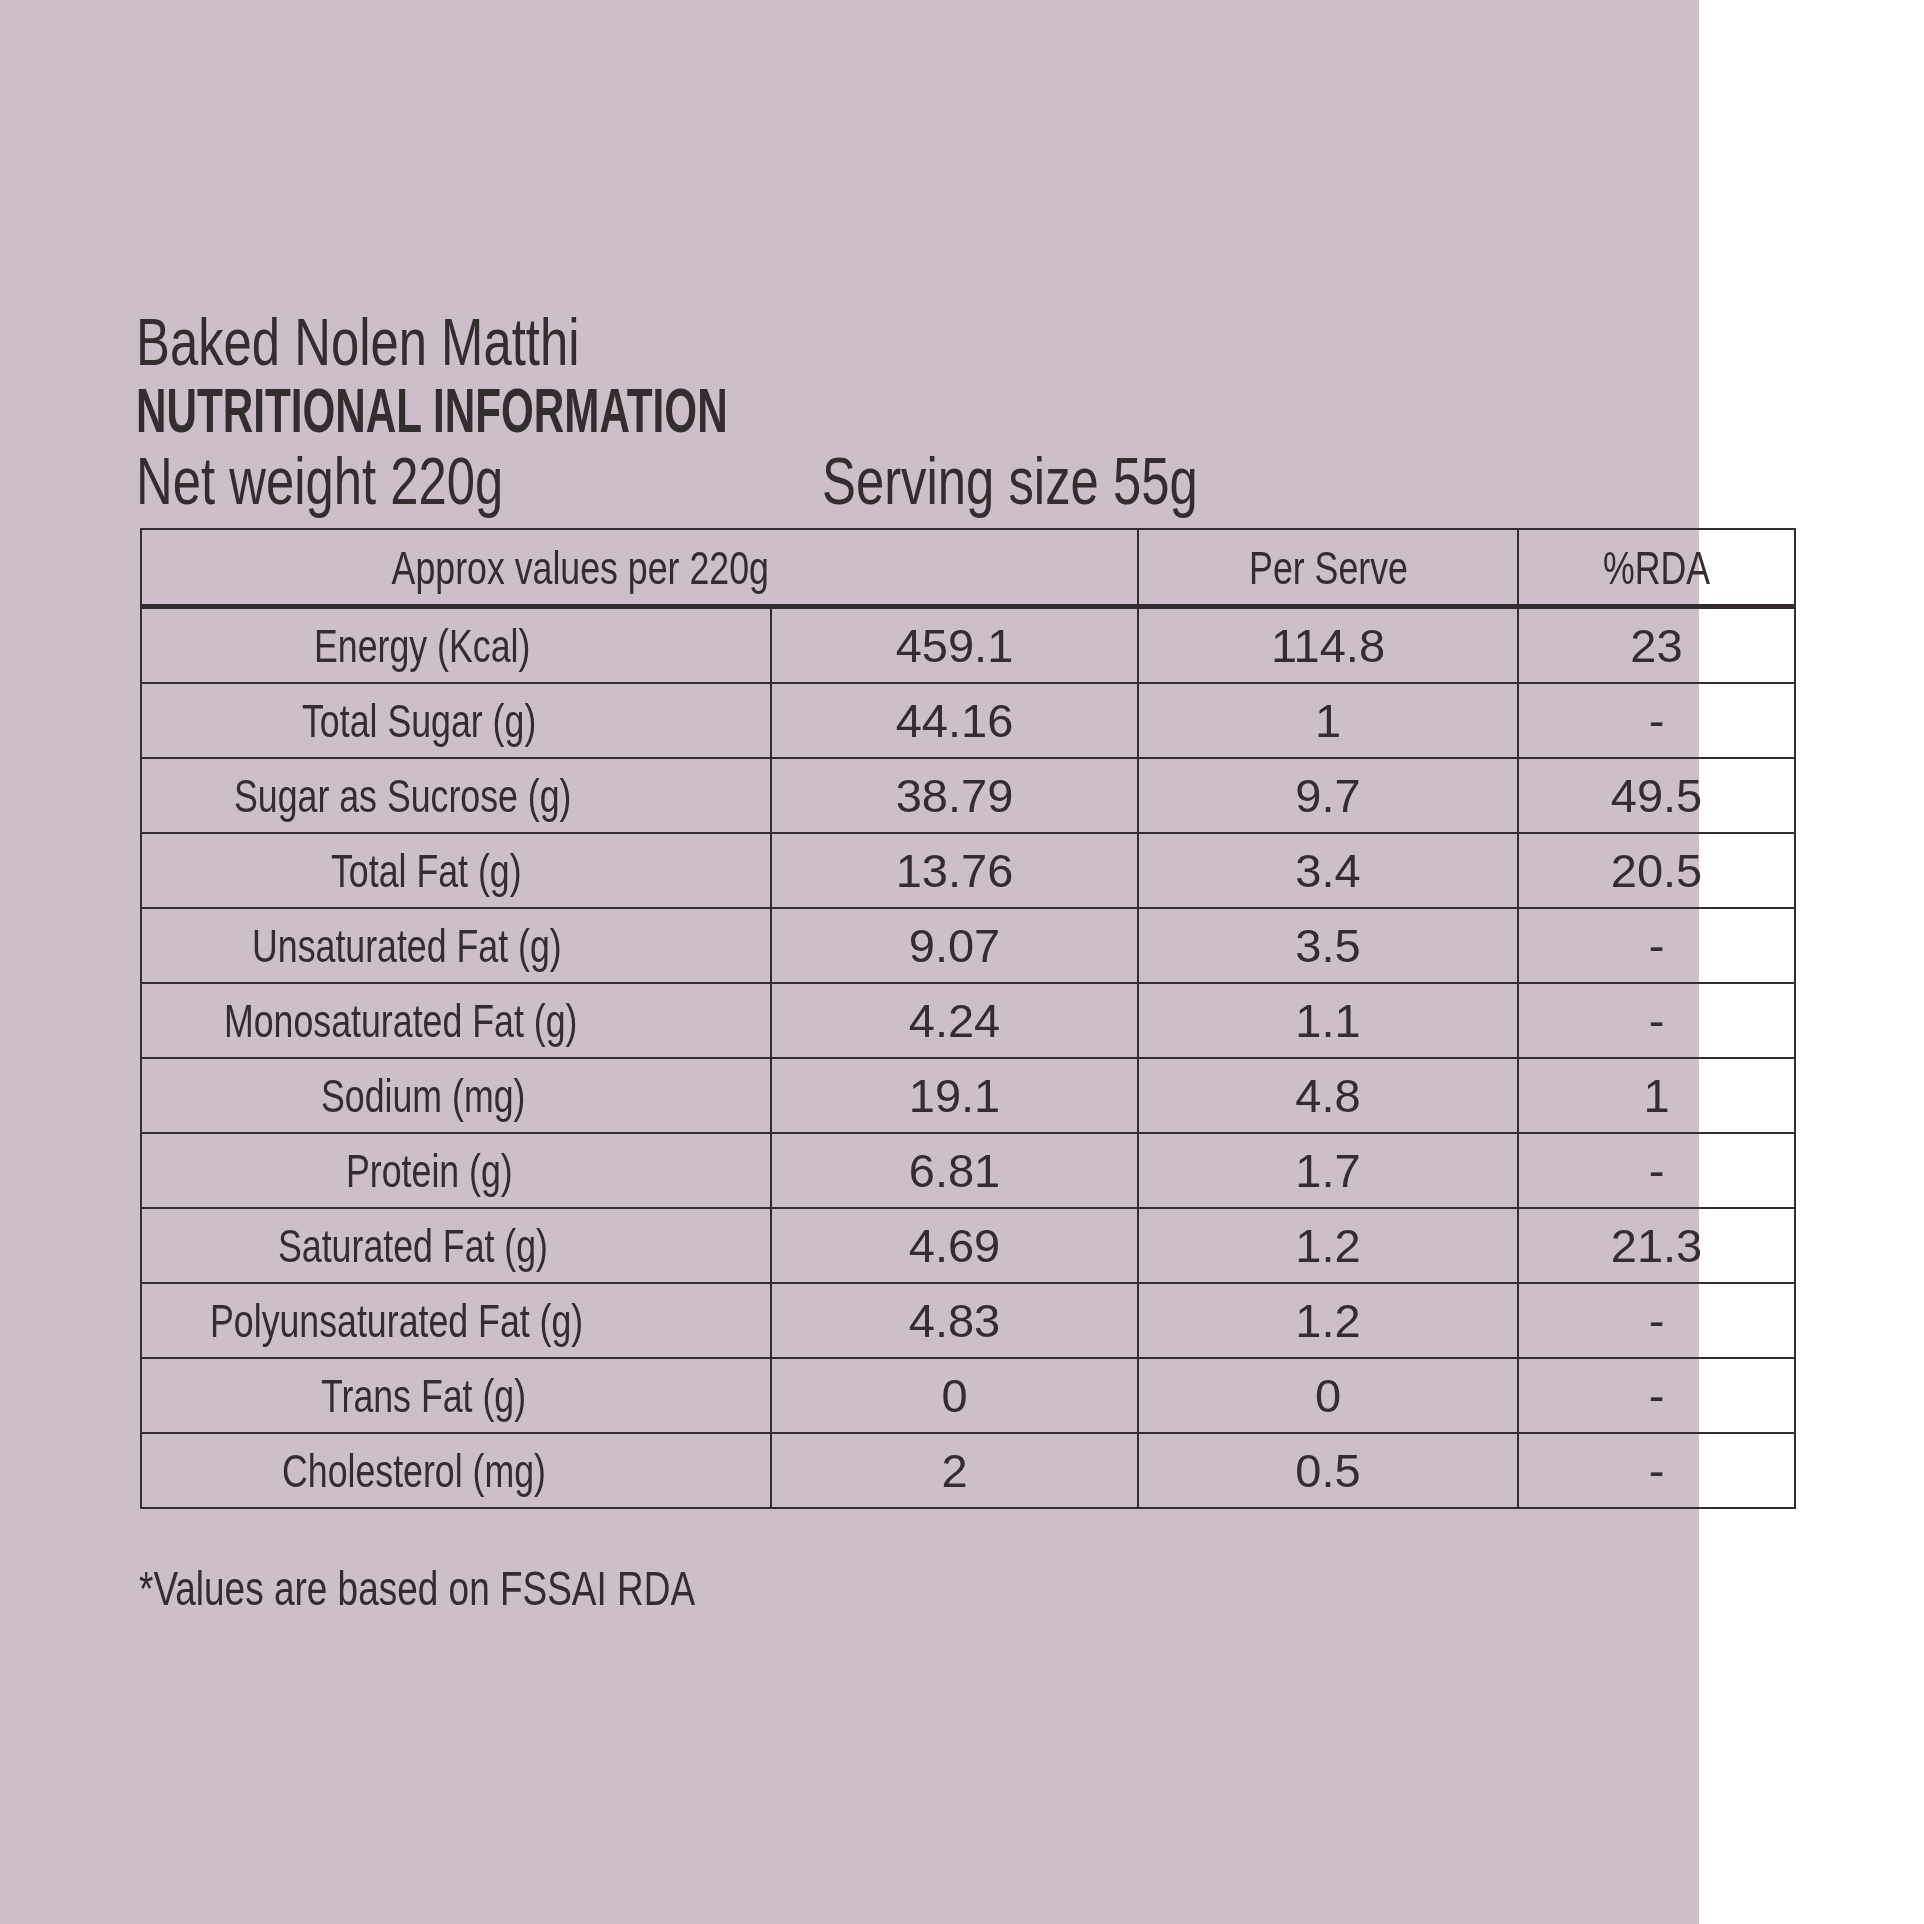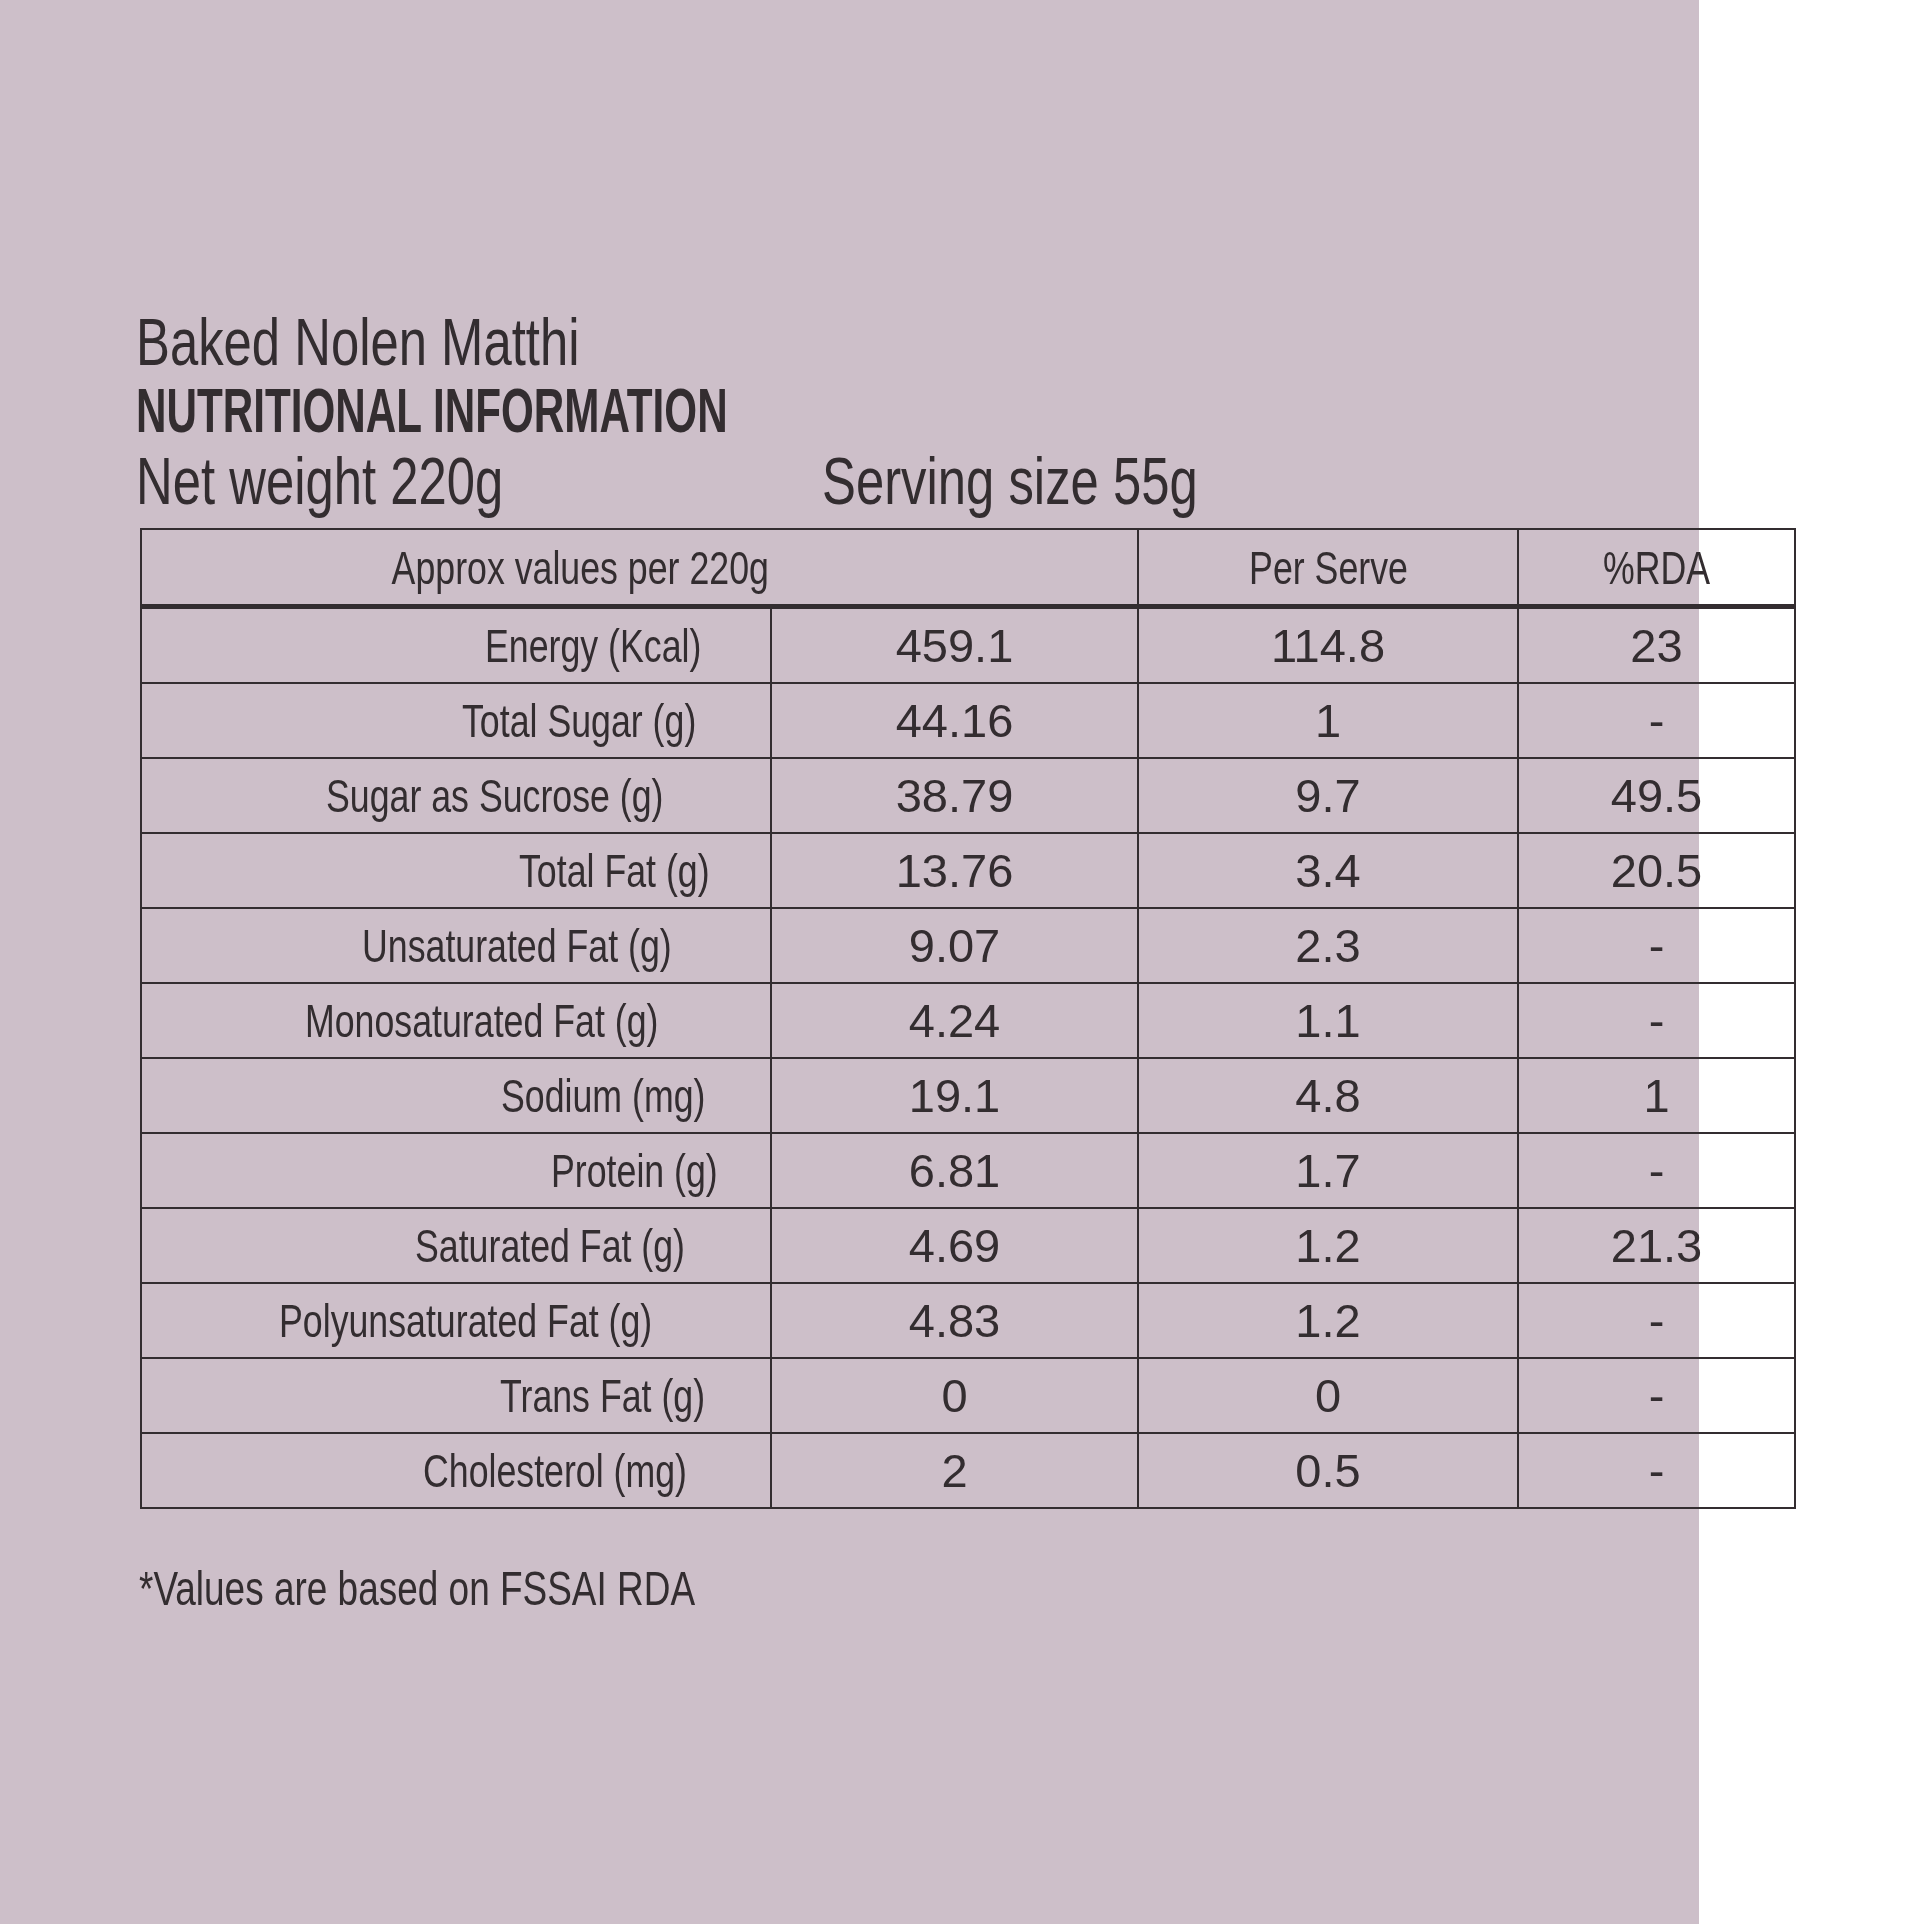--- a/index.html
+++ b/index.html
@@ -22,21 +22,21 @@
               font-size:47px;color:#332d30;}
   table.nutri col.c1{width:630px;}
   table.nutri col.c2{width:367px;}
   table.nutri col.c3{width:380px;}
   table.nutri col.c4{width:277px;}
   table.nutri th,table.nutri td{border:2.4px solid #332d30;vertical-align:middle;
                                 font-weight:400;padding:0;}
   table.nutri thead th{height:74px;text-align:center;border-bottom:5.6px solid #332d30;}
   table.nutri thead th.merged{padding-right:119px;}
   table.nutri tbody td{height:73px;}
-  td.c-label{text-align:right;padding-left:24px;}
+  td.c-label{text-align:center;padding-left:24px;}
   td.c-val{text-align:center;}
   .condL{display:inline-block;transform:scaleX(0.76);transform-origin:0 50%;white-space:nowrap;}
   .condC{display:inline-block;transform:scaleX(0.76);transform-origin:50% 50%;white-space:nowrap;}
 
   .footnote{position:absolute;left:139px;top:1565px;font-size:48px;line-height:1;
             transform:scaleX(0.77);transform-origin:0 50%;white-space:nowrap;color:#332d30;}
 </style>
 </head>
 <body>
 
@@ -103,21 +103,21 @@
     <td class="c-val">13.76</td>
     <td class="c-val">3.4</td>
     <td class="c-val">20.5</td>
   </tr>
 
   <tr>
     <td class="c-label">
       <span class="condL">Unsaturated Fat (g)</span>
     </td>
     <td class="c-val">9.07</td>
-    <td class="c-val">2.3</td>
+    <td class="c-val">3.5</td>
     <td class="c-val">-</td>
   </tr>
 
   <tr>
     <td class="c-label">
       <span class="condL">Monosaturated Fat (g)</span>
     </td>
     <td class="c-val">4.24</td>
     <td class="c-val">1.1</td>
     <td class="c-val">-</td>

